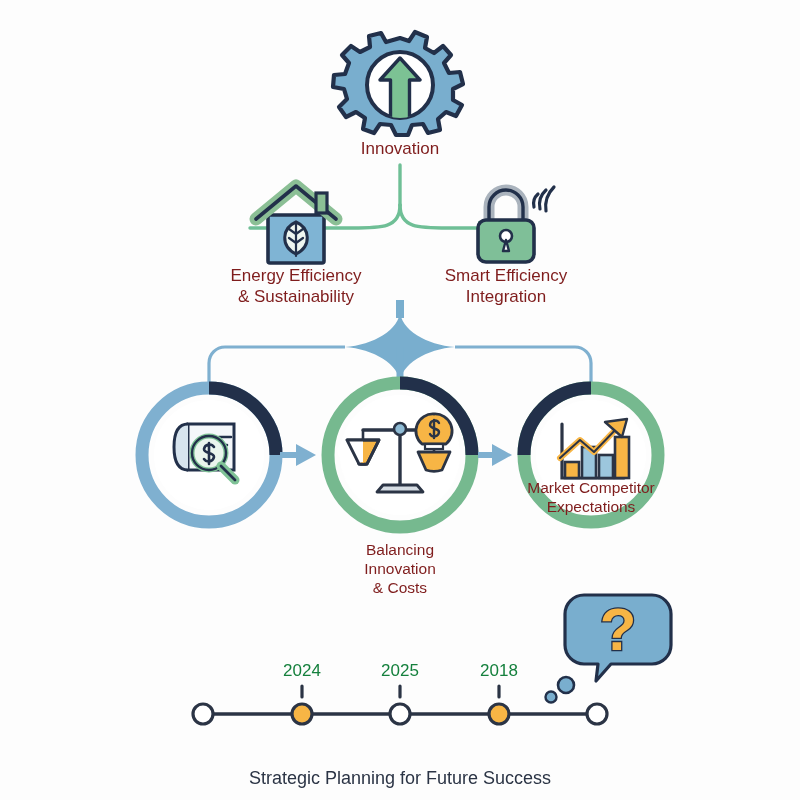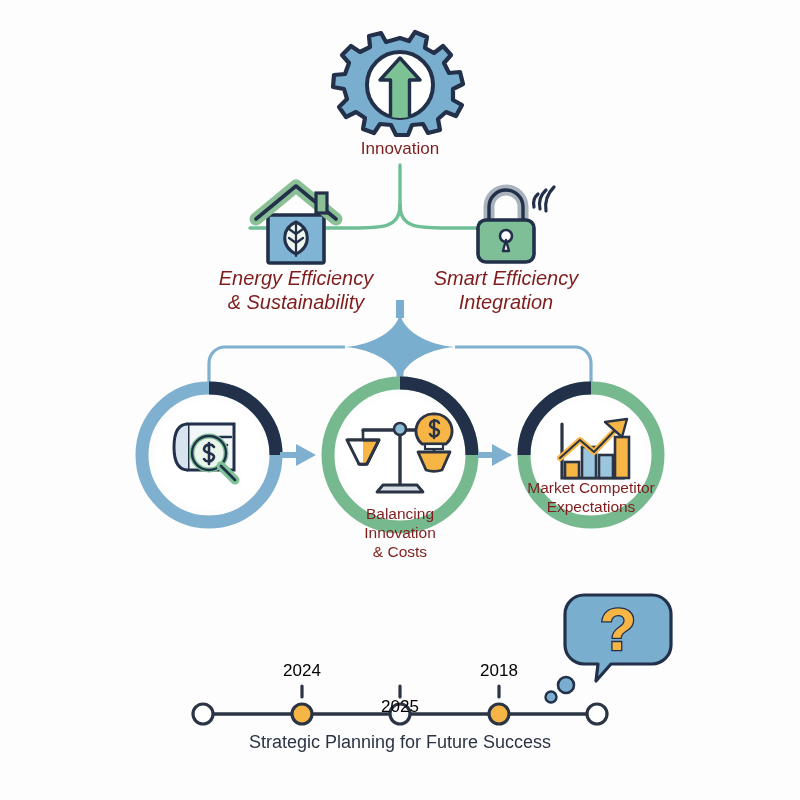--- a/index.html
+++ b/index.html
@@ -13,23 +13,23 @@
   svg.layer{position:absolute;left:0;top:0;width:800px;height:800px;}
   .lbl{
     position:absolute;
     text-align:center;
     color:#7f1d1d;
     line-height:1.22;
     white-space:pre-line;
     pointer-events:none;
   }
   .lbl-top{font-size:17px;}
-  .lbl-mid{font-size:20px;font-style:italic;}
+  .lbl-mid{font-size:17px;}
   .lbl-circle{font-size:15.5px;text-align:center;}
-  .lbl-year{font-size:17px;color:#000000;}
+  .lbl-year{font-size:17px;color:#15803d;}
   .lbl-caption{font-size:18px;color:#2b3445;}
 </style>
 </head>
 <body>
 
 <div id="stage">
 
   <svg class="layer" viewBox="0 0 800 800">
     <defs>
       <clipPath id="clipGearCircle">
@@ -178,26 +178,26 @@
   </svg>
 
   <div class="lbl lbl-top" style="left:300px;top:139px;width:200px;">Innovation</div>
 
   <div class="lbl lbl-mid" style="left:206px;top:266px;width:180px;">Energy Efficiency
 &amp; Sustainability</div>
 
   <div class="lbl lbl-mid" style="left:416px;top:266px;width:180px;">Smart Efficiency
 Integration</div>
 
-  <div class="lbl lbl-circle" style="left:310px;top:505px;width:180px;">Balancing
+  <div class="lbl lbl-circle" style="left:310px;top:541px;width:180px;">Balancing
 Innovation
 &amp; Costs</div>
 
   <div class="lbl lbl-circle" style="left:501px;top:479px;width:180px;">Market Competitor
 Expectations</div>
 
   <div class="lbl lbl-year" style="left:262px;top:661px;width:80px;">2024</div>
-  <div class="lbl lbl-year" style="left:360px;top:661px;width:80px;margin-top:36px;">2025</div>
+  <div class="lbl lbl-year" style="left:360px;top:661px;width:80px;">2025</div>
   <div class="lbl lbl-year" style="left:459px;top:661px;width:80px;">2018</div>
 
-  <div class="lbl lbl-caption" style="left:200px;top:732px;width:400px;text-align:center;">Strategic Planning for Future Success</div>
+  <div class="lbl lbl-caption" style="left:200px;top:768px;width:400px;text-align:center;">Strategic Planning for Future Success</div>
 
 </div>
 
 </body></html>

